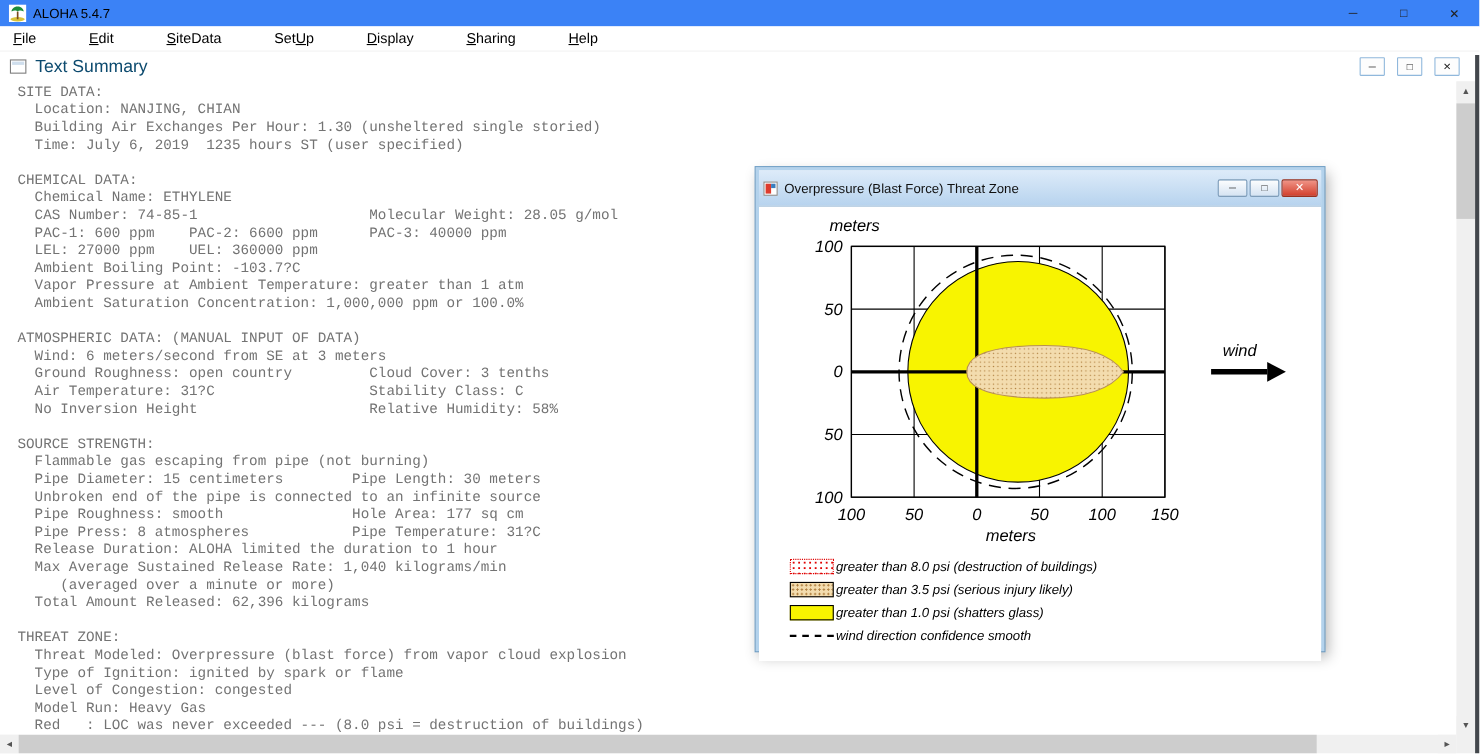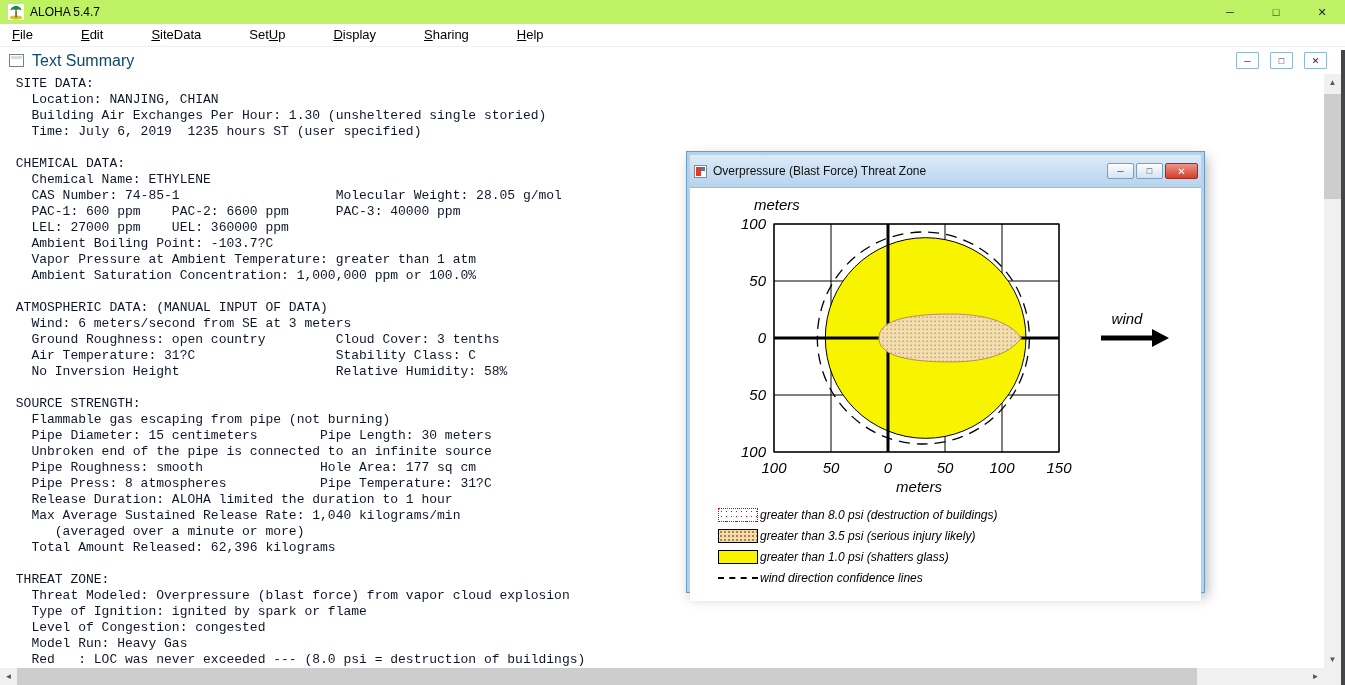--- a/index.html
+++ b/index.html
@@ -1,21 +1,21 @@
 <!DOCTYPE html>
 <html><head>
 <meta charset="utf-8">
 <style>
   * { margin:0; padding:0; box-sizing:border-box; }
   html,body { width:1345px; height:685px; overflow:hidden; background:#fff;
               font-family:"Liberation Sans", sans-serif; }
   body { position:relative; }
 
   
-  .titlebar { height:24px; display:flex; align-items:center; background:#bef264; }
+  .titlebar { height:24px; display:flex; align-items:center; background:#3b82f6; }
   .app-icon { width:16px; height:16px; margin:0 6px 0 8px; flex:0 0 auto; }
   .app-title { font-size:12px; color:#000; }
   .caption-buttons { margin-left:auto; display:flex; height:100%; }
   .cap-btn { width:46px; height:100%; display:flex; align-items:center; justify-content:center;
              font-size:11px; color:#222; }
 
   .menubar { height:23px; display:flex; align-items:center; padding-left:4px;
              font-size:13px; background:#fff; border-bottom:1px solid #f0f0f0;gap:32px; }
   .menu-item { padding:0 8px; line-height:22px; color:#000; }
   .mnemonic { text-decoration:underline; }
@@ -26,21 +26,21 @@
               margin:0 8px 0 9px; position:relative; flex:0 0 auto; }
   .doc-icon::before { content:""; position:absolute; left:1px; right:1px; top:1px; height:3px; background:#cfdeed; }
   .mdi-title { font-size:16px; color:#0c4a6e; }
   .mdi-buttons { position:absolute; right:18px; top:5px; display:flex; gap:11px; }
   .mdi-btn { width:23px; height:17px; border:1px solid #90b8dc; background:#fdfdfd; border-radius:1px;
              display:flex; align-items:center; justify-content:center; font-size:9px; color:#222; }
 
   
   .summary { position:absolute; left:0; top:74px; right:21px; bottom:17px; overflow:hidden;
              padding:2px 0 0 8px; font-family:"Liberation Mono","DejaVu Sans Mono",monospace;
-             font-size:13px; line-height:16px; color:#0f172a; background:#fff; }
+             font-size:13px; line-height:16px; color:#737373; background:#fff; }
   .tline { white-space:pre; }
 
   
   .vscroll { position:absolute; left:1324px; top:74px; bottom:17px; width:17px; background:#f0f0f0; }
   .sb-btn { position:absolute; left:0; width:17px; height:17px; display:flex; align-items:center;
             justify-content:center; font-size:8px; color:#555; background:#f0f0f0; }
   .vscroll .up { top:0; }  .vscroll .down { bottom:0; }
   .vthumb { position:absolute; left:0; top:20px; width:17px; height:105px; background:#cdcdcd; }
   .hscroll { position:absolute; left:0; right:21px; bottom:0; height:17px; background:#f0f0f0; }
   .hscroll .left { left:0; }  .hscroll .right { right:0; left:auto; }
@@ -233,17 +233,17 @@
         <div class="legend-row">
           <div class="swatch tan"></div>
           <div class="legend-label">greater than 3.5 psi (serious injury likely)</div>
         </div>
         <div class="legend-row">
           <div class="swatch yellow"></div>
           <div class="legend-label">greater than 1.0 psi (shatters glass)</div>
         </div>
         <div class="legend-row">
           <div class="swatch dashed-line"></div>
-          <div class="legend-label">wind direction confidence lines</div>
+          <div class="legend-label">wind direction confidence smooth</div>
         </div>
       </div>
   </div>
 </div>
 
 </body></html>

